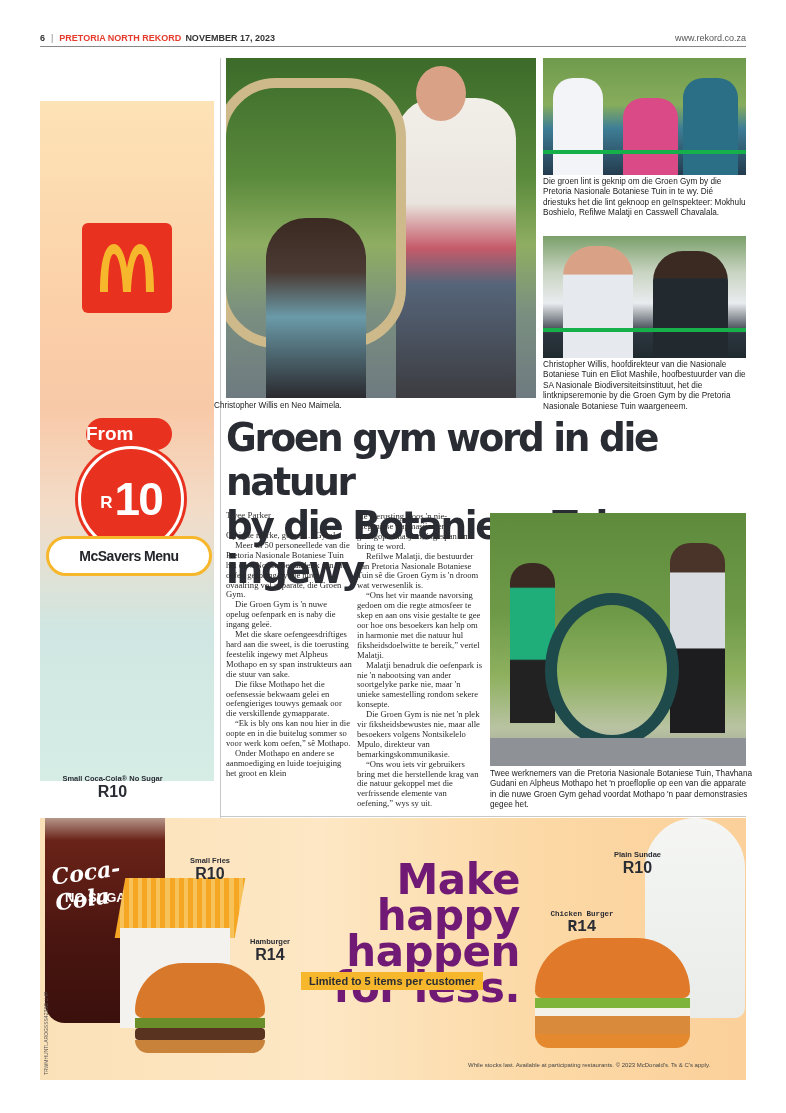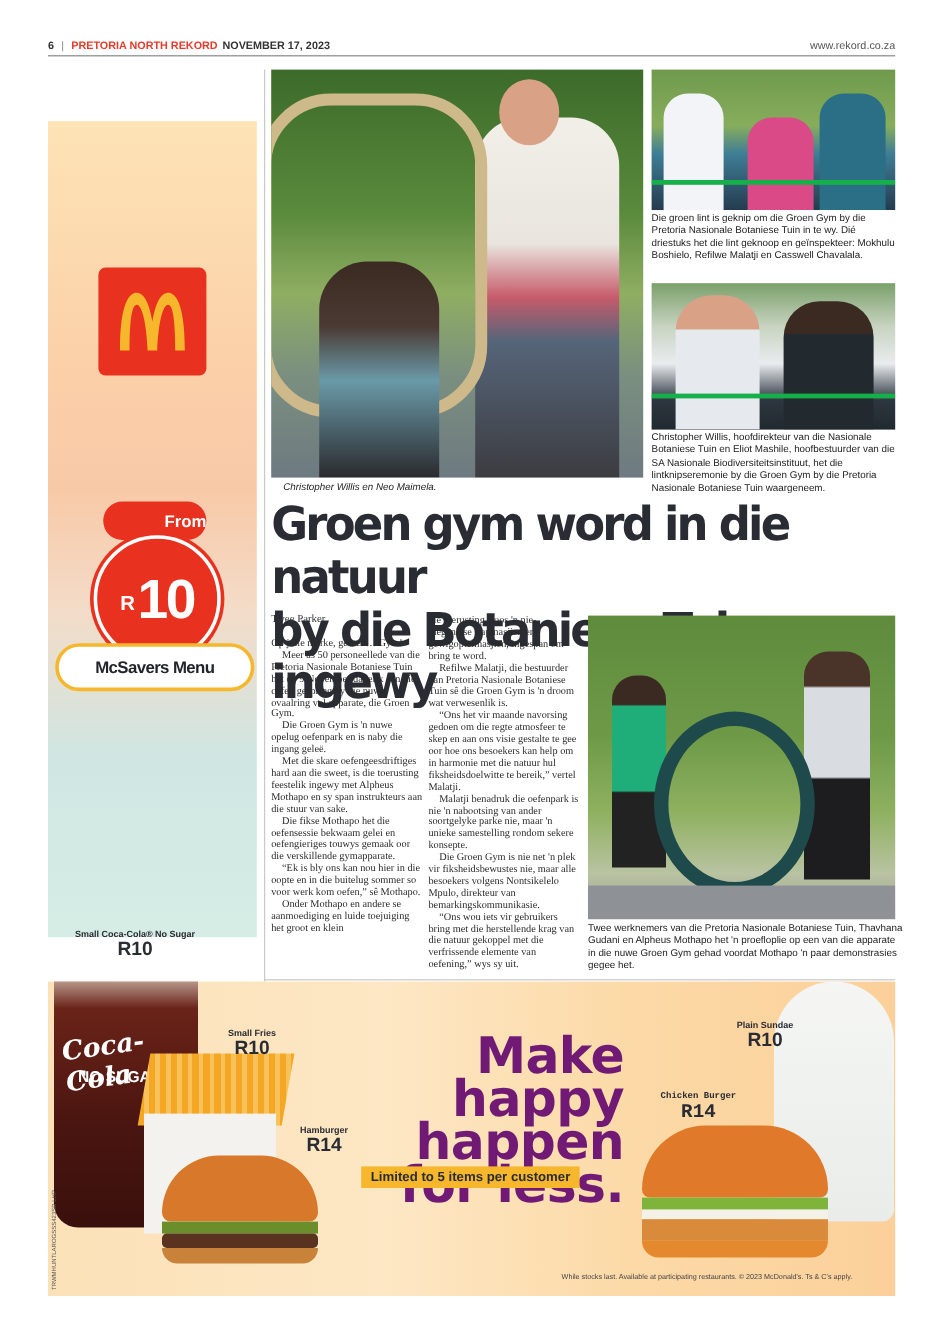--- a/index.html
+++ b/index.html
@@ -9,21 +9,21 @@
   .hdr{left:40px;top:30px;width:706px;height:16px;font-size:9px;display:flex;align-items:center;}
   .hdr .pg{font-weight:bold;color:#333;}
   .hdr .sep{color:#888;margin:0 6px;}
   .hdr .pub{font-weight:bold;color:#e53b2c;margin-right:4px;}
   .hdr .date{font-weight:bold;color:#333;}
   .hdr .url{margin-left:auto;color:#555;font-size:9px;}
   .rule{left:40px;top:46px;width:706px;height:1px;background:#888;}
   
   .lad{left:40px;top:101px;width:174px;height:680px;background:linear-gradient(180deg,#fde3b6 0%,#fbd0a8 30%,#f8c9a7 45%,#f3dcc8 60%,#cfe6e2 78%,#d6ede6 100%);}
   .mlogo{left:82px;top:223px;width:90px;height:90px;background:#e8321f;border-radius:6px;display:flex;align-items:center;justify-content:center;}
-  .from{left:86px;top:418px;width:86px;height:32px;background:#e8321f;border-radius:16px;color:#fff;font-weight:bold;font-size:14px;text-align:right;line-height:32px;}
+  .from{left:86px;top:418px;width:86px;height:32px;background:#e8321f;border-radius:16px;color:#fff;font-weight:bold;font-size:19px;text-align:left;line-height:32px;}
   .r10c{left:78px;top:446px;width:100px;height:100px;border-radius:50%;background:#e8321f;border:3px solid #fff;box-shadow:0 0 0 3px #e8321f;display:flex;align-items:center;justify-content:center;color:#fff;font-weight:bold;}
   .r10c .r{font-size:17px;margin-right:2px;margin-top:8px;}
   .r10c .n{font-size:46px;letter-spacing:-2px;}
   .mcs{left:46px;top:536px;width:160px;height:34px;border:3px solid #f6b72c;border-radius:20px;background:#fff;color:#23252b;font-weight:bold;font-size:14px;text-align:center;line-height:34px;letter-spacing:-0.5px;}
   
   .ph{overflow:hidden;}
   .ph1{left:226px;top:58px;width:310px;height:340px;background:linear-gradient(180deg,#3c6b2a 0%,#5a8a3c 35%,#8fae62 55%,#7a8f80 75%,#6e7a80 100%);}
   .ph2{left:543px;top:58px;width:203px;height:117px;background:linear-gradient(180deg,#6f9a4c 0%,#87ad5c 40%,#3e7e96 60%,#243b4e 100%);}
   .ph3{left:543px;top:236px;width:203px;height:122px;background:linear-gradient(180deg,#7aa06a 0%,#c9d4c2 30%,#e9ecef 55%,#2d3640 80%,#1f2a2e 100%);}
   .ph4{left:490px;top:513px;width:256px;height:253px;background:linear-gradient(180deg,#5e8b3c 0%,#6e9a48 40%,#8fb160 65%,#b9c3a2 85%,#9a9a92 100%);}
@@ -78,21 +78,21 @@
 </div>
 <div class="abs mcs">McSavers Menu</div>
 
 <div class="abs vrule"></div>
 <div class="abs ph ph1">
   <div class="abs" style="left:170px;top:40px;width:120px;height:300px;background:linear-gradient(180deg,#f2efe9 0%,#e9e5de 35%,#c65b6a 50%,#56657a 62%,#3c3c40 100%);border-radius:40px 40px 0 0;"></div>
   <div class="abs" style="left:190px;top:8px;width:50px;height:55px;background:#d9a286;border-radius:50%;"></div>
   <div class="abs frame" style="left:-10px;top:20px;width:170px;height:250px;"></div>
   <div class="abs" style="left:40px;top:160px;width:100px;height:180px;background:linear-gradient(180deg,#3a2a22 0%,#4a3a33 30%,#6a9aa8 55%,#2a2a2e 100%);border-radius:40px 40px 0 0;"></div>
 </div>
-<div class="abs cap" style="left:236px;top:401px;font-style:italic;">Christopher Willis en Neo Maimela.</div>
+<div class="abs cap" style="left:214px;top:401px;">Christopher Willis en Neo Maimela.</div>
 
 <div class="abs ph ph2">
   <div class="abs" style="left:10px;top:20px;width:50px;height:97px;background:#f2f4f8;border-radius:20px 20px 0 0;"></div>
   <div class="abs" style="left:80px;top:40px;width:55px;height:77px;background:#d94a87;border-radius:20px 20px 0 0;"></div>
   <div class="abs" style="left:140px;top:20px;width:55px;height:97px;background:#2a6f86;border-radius:20px 20px 0 0;"></div>
   <div class="abs" style="left:0;top:92px;width:203px;height:4px;background:#16b04a;"></div>
 </div>
 <div class="abs cap" style="left:543px;top:177px;width:205px;">Die groen lint is geknip om die Groen Gym by die Pretoria Nasionale Botaniese Tuin in te wy. Dié driestuks het die lint geknoop en geïnspekteer: Mokhulu Boshielo, Refilwe Malatji en Casswell Chavalala.</div>
 
 <div class="abs ph ph3">

